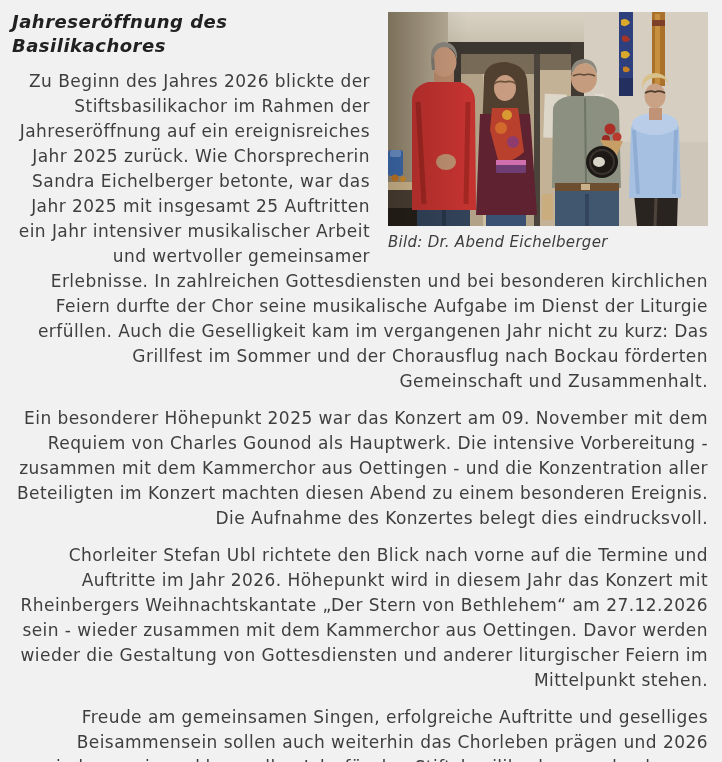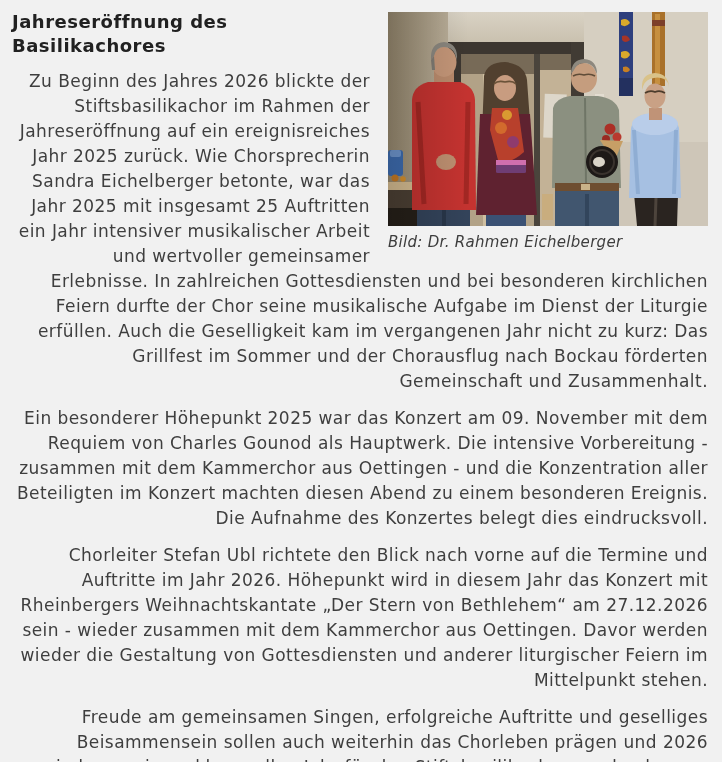--- a/index.html
+++ b/index.html
@@ -37,20 +37,21 @@
     letter-spacing: 0.3px;
     line-height: 19px;
   }
   h1.article-title {
     margin: 2px 0 11px 0;
     font-size: 18px;
     font-weight: bold;
     color: #212121;
     letter-spacing: 0.5px;
     line-height: 24px;
+    font-style: italic;
   }
   p.article-p {
     margin: 0 0 12px 0;
     font-size: 17px;
     line-height: 25px;
     color: #3e3e3e;
     letter-spacing: 0.45px;
     text-align: right;
   }
 </style>
@@ -183,21 +184,21 @@
             <ellipse cx="267" cy="112" rx="23" ry="11" fill="#b9cde9"></ellipse>
             <rect x="261" y="96" width="13" height="12" fill="#c09377"></rect>
             <ellipse cx="267" cy="84" rx="10.5" ry="12.5" fill="#c9a185"></ellipse>
             <path d="M254,74 Q254,62 267,61 Q281,62 281,76 Q281,70 276,67 Q270,64 262,67 Q256,69 254,78 Z" fill="#d9c289"></path>
             <path d="M257,81 Q262,78 267,80 Q272,78 277,81" stroke="#4c3c2c" stroke-width="1.8" fill="none"></path>
           </g>
 
           <rect x="0" y="0" width="320" height="214" fill="url(#vign)"></rect>
         </svg>
       </div>
-      <figcaption>Bild: Dr. Rahmen Eichelberger</figcaption>
+      <figcaption>Bild: Dr. Abend Eichelberger</figcaption>
     </figure>
 
     <h1 class="article-title">Jahreseröffnung des Basilikachores</h1>
 
     <p class="article-p">Zu Beginn des Jahres 2026 blickte der Stiftsbasilikachor im Rahmen der Jahreseröffnung auf ein ereignisreiches Jahr 2025 zurück. Wie Chorsprecherin Sandra Eichelberger betonte, war das Jahr 2025 mit insgesamt 25 Auftritten ein Jahr intensiver musikalischer Arbeit und wertvoller gemeinsamer Erlebnisse. In zahlreichen Gottesdiensten und bei besonderen kirchlichen Feiern durfte der Chor seine musikalische Aufgabe im Dienst der Liturgie erfüllen. Auch die Geselligkeit kam im vergangenen Jahr nicht zu kurz: Das Grillfest im Sommer und der Chorausflug nach Bockau förderten Gemeinschaft und Zusammenhalt.</p>
     <p class="article-p">Ein besonderer Höhepunkt 2025 war das Konzert am 09. November mit dem Requiem von Charles Gounod als Hauptwerk. Die intensive Vorbereitung - zusammen mit dem Kammerchor aus Oettingen - und die Konzentration aller Beteiligten im Konzert machten diesen Abend zu einem besonderen Ereignis. Die Aufnahme des Konzertes belegt dies eindrucksvoll.</p>
     <p class="article-p">Chorleiter Stefan Ubl richtete den Blick nach vorne auf die Termine und Auftritte im Jahr 2026. Höhepunkt wird in diesem Jahr das Konzert mit Rheinbergers Weihnachtskantate „Der Stern von Bethlehem“ am 27.12.2026 sein - wieder zusammen mit dem Kammerchor aus Oettingen. Davor werden wieder die Gestaltung von Gottesdiensten und anderer liturgischer Feiern im Mittelpunkt stehen.</p>
     <p class="article-p">Freude am gemeinsamen Singen, erfolgreiche Auftritte und geselliges Beisammensein sollen auch weiterhin das Chorleben prägen und 2026 wieder zu einem klangvollen Jahr für den Stiftsbasilikachor werden lassen.</p>
 
   </article>

